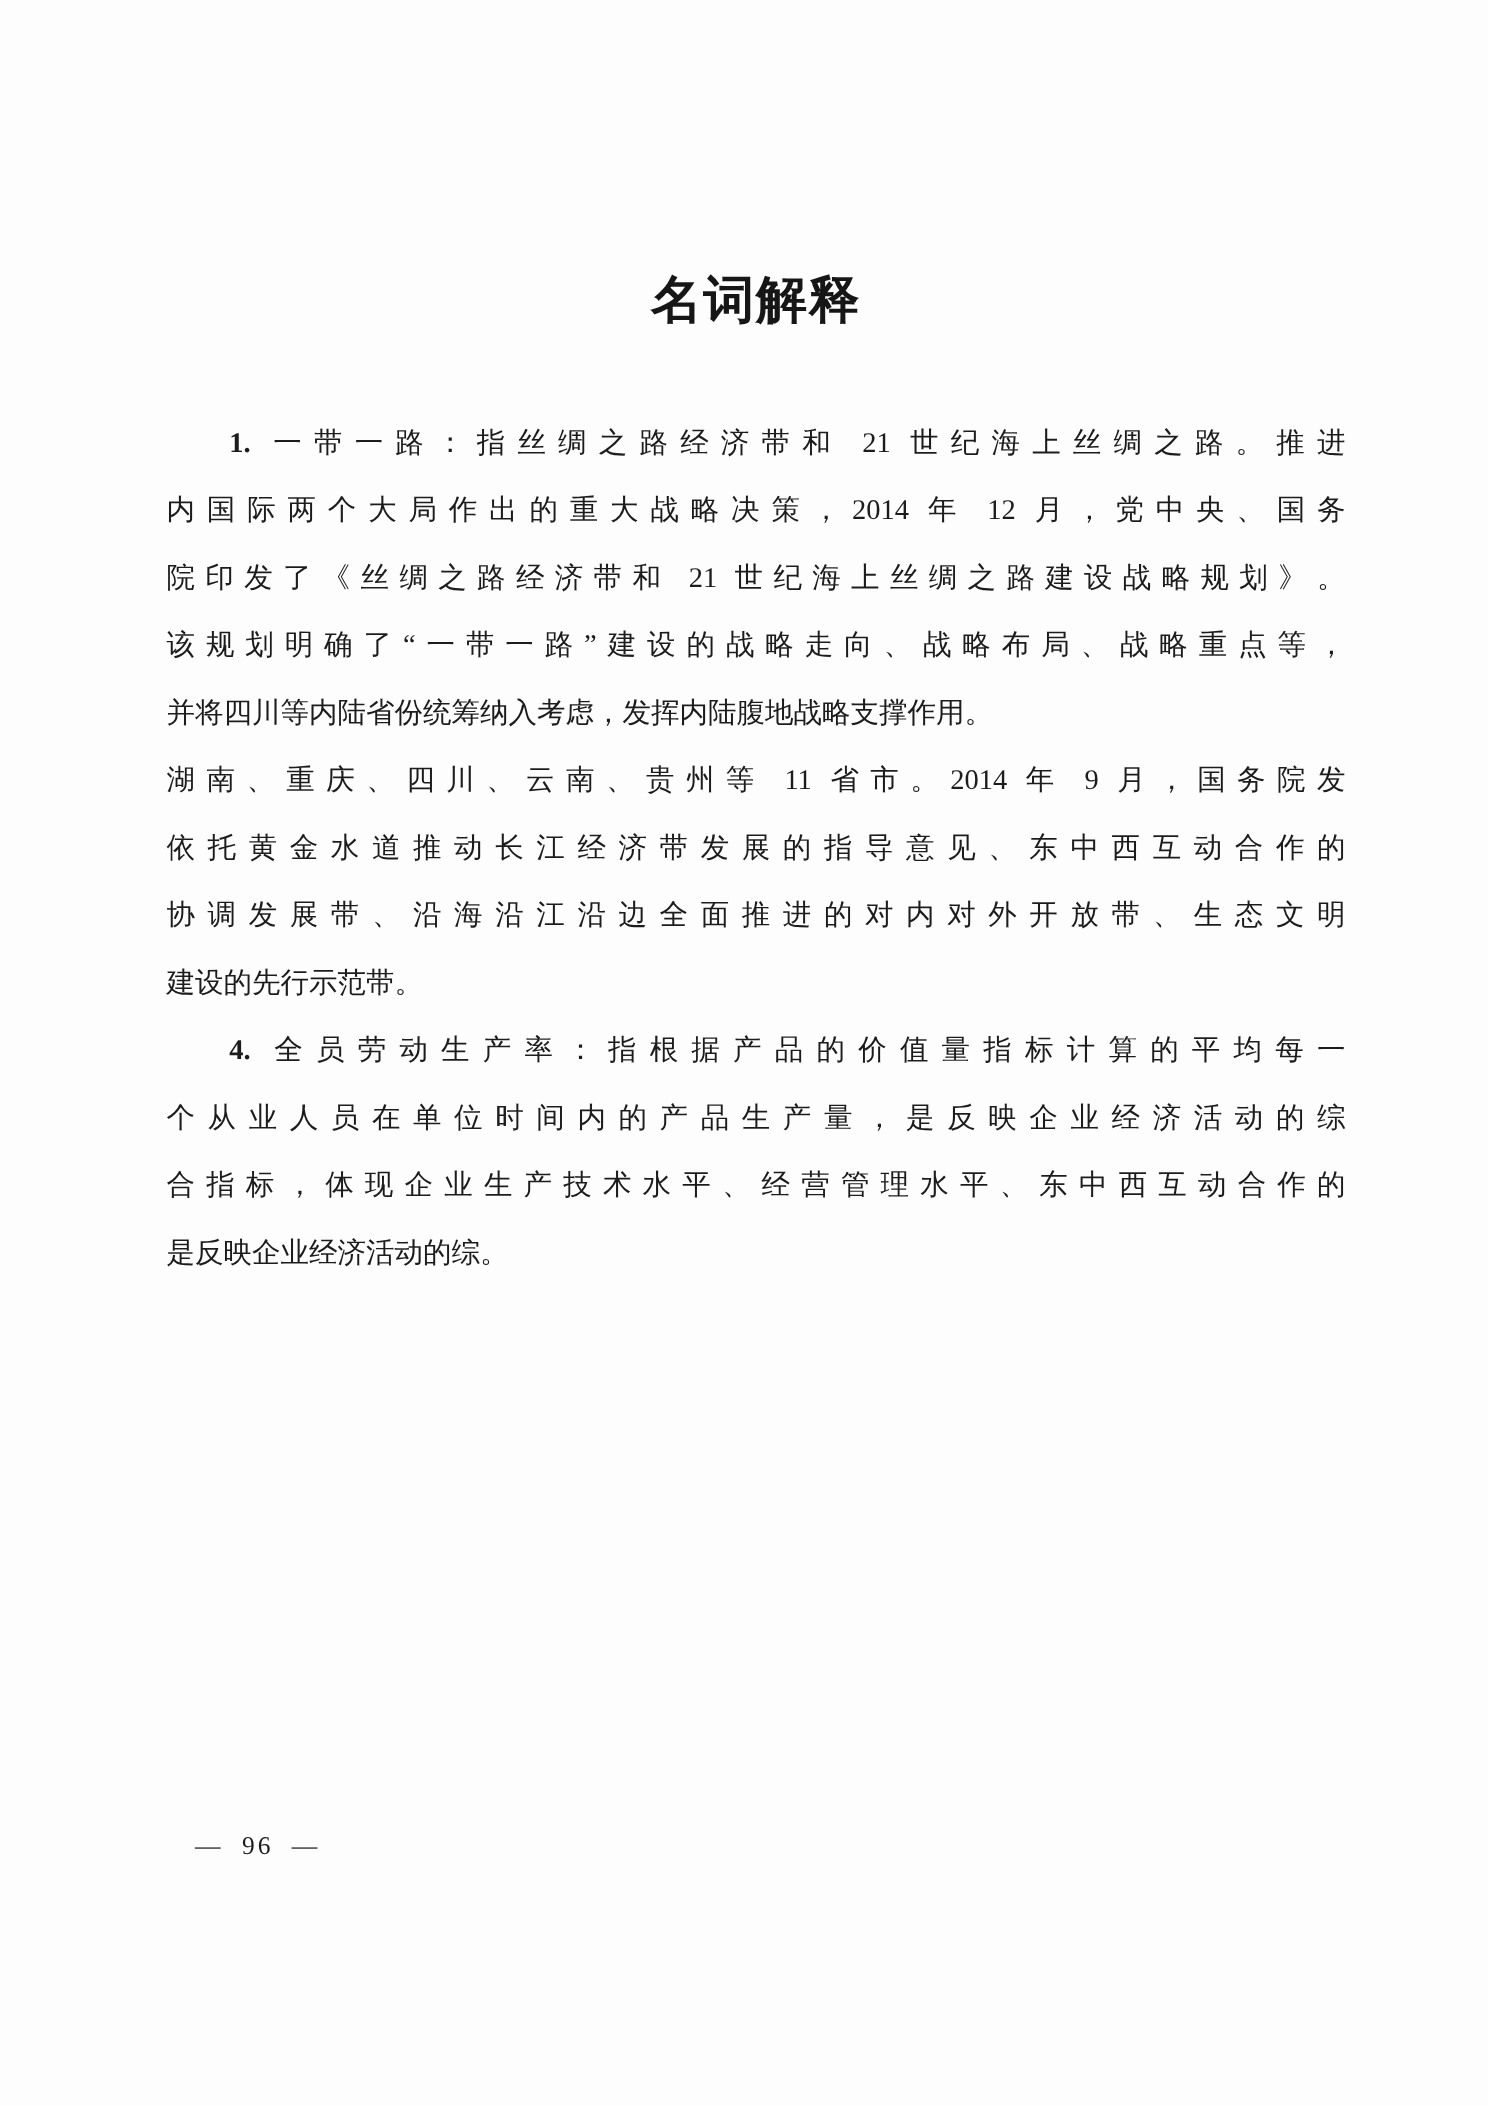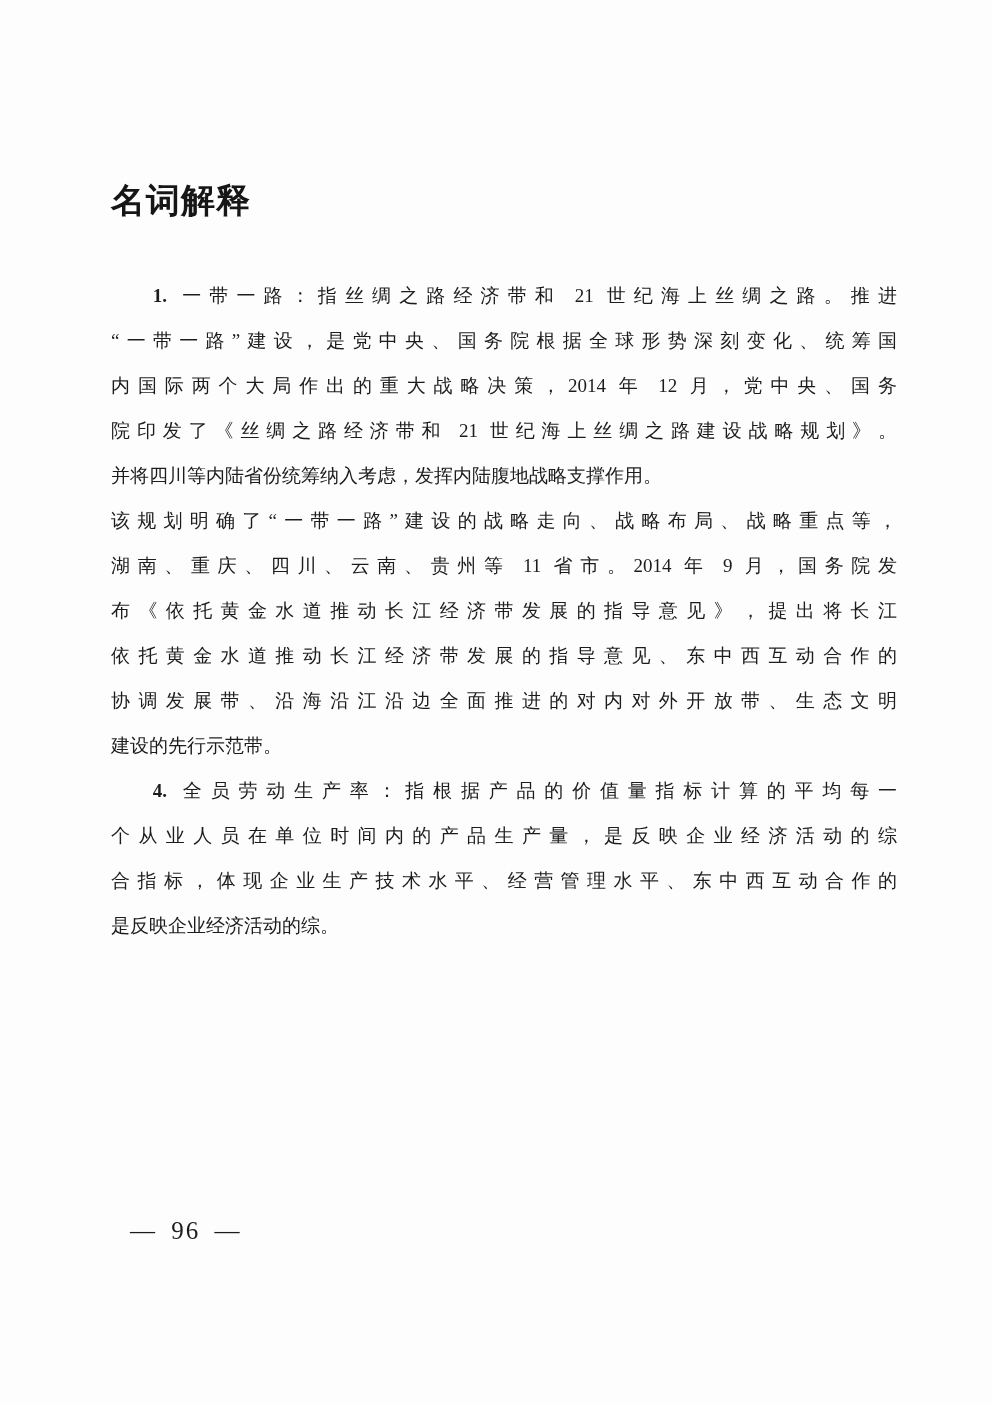--- a/index.html
+++ b/index.html
@@ -14,20 +14,21 @@
     background: #fdfdfd;
     overflow: hidden;
     font-family: "Liberation Serif", "DejaVu Serif", serif;
     color: #1c1c1c;
   }
   .doc-title {
     position: absolute;
     top: 179px;
     left: 111px;
     width: 786px;
+    text-align: center;
     font-family: "Liberation Sans", "DejaVu Sans", sans-serif;
     font-weight: bold;
     font-size: 34px;
     line-height: 42px;
     letter-spacing: 1px;
     color: #161616;
   }
   .doc-body {
     position: absolute;
     top: 273px;
@@ -52,45 +53,43 @@
     text-align-last: left;
   }
   .para-num {
     font-weight: bold;
     margin-right: 7px;
   }
   .doc-footer {
     position: absolute;
     top: 1214px;
     left: 130px;
-    font-size: 25px;
+    font-size: 17px;
     line-height: 34px;
     letter-spacing: 2px;
     word-spacing: 6px;
     color: #1c1c1c;
   }
 </style>
 </head>
 <body>
 
 <div class="page">
   <div class="doc-title">名词解释</div>
 
   <div class="doc-body">
       <div class="paragraph">
         <div class="line para-first"><span class="para-num">1.</span>一带一路：指丝绸之路经济带和 21 世纪海上丝绸之路。推进</div>
-        <div class="line">“一带一路”建设，是党中央、国务院根据全球形势深刻变化、统筹国</div>
         <div class="line">内国际两个大局作出的重大战略决策，2014 年 12 月，党中央、国务</div>
         <div class="line">院印发了《丝绸之路经济带和 21 世纪海上丝绸之路建设战略规划》。</div>
+        <div class="line">该规划明确了“一带一路”建设的战略走向、战略布局、战略重点等，</div>
         <div class="line para-last">并将四川等内陆省份统筹纳入考虑，发挥内陆腹地战略支撑作用。</div>
-        <div class="line">该规划明确了“一带一路”建设的战略走向、战略布局、战略重点等，</div>
       </div>
       <div class="paragraph">
         <div class="line">湖南、重庆、四川、云南、贵州等 11 省市。2014 年 9 月，国务院发</div>
-        <div class="line">布《依托黄金水道推动长江经济带发展的指导意见》，提出将长江</div>
         <div class="line">依托黄金水道推动长江经济带发展的指导意见、东中西互动合作的</div>
         <div class="line">协调发展带、沿海沿江沿边全面推进的对内对外开放带、生态文明</div>
         <div class="line para-last">建设的先行示范带。</div>
       </div>
       <div class="paragraph">
         <div class="line para-first"><span class="para-num">4.</span>全员劳动生产率：指根据产品的价值量指标计算的平均每一</div>
         <div class="line">个从业人员在单位时间内的产品生产量，是反映企业经济活动的综</div>
         <div class="line">合指标，体现企业生产技术水平、经营管理水平、东中西互动合作的</div>
         <div class="line para-last">是反映企业经济活动的综。</div>
       </div>

